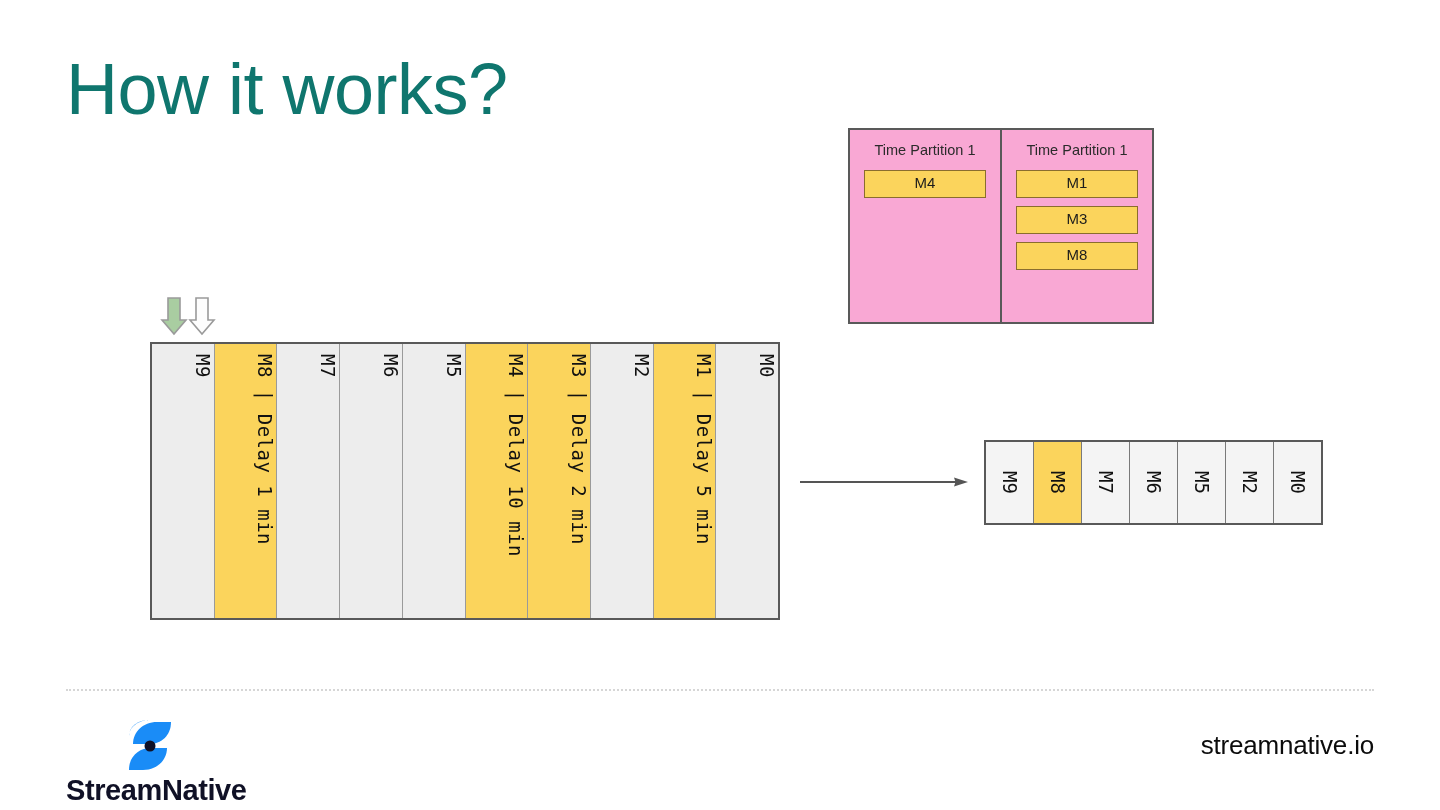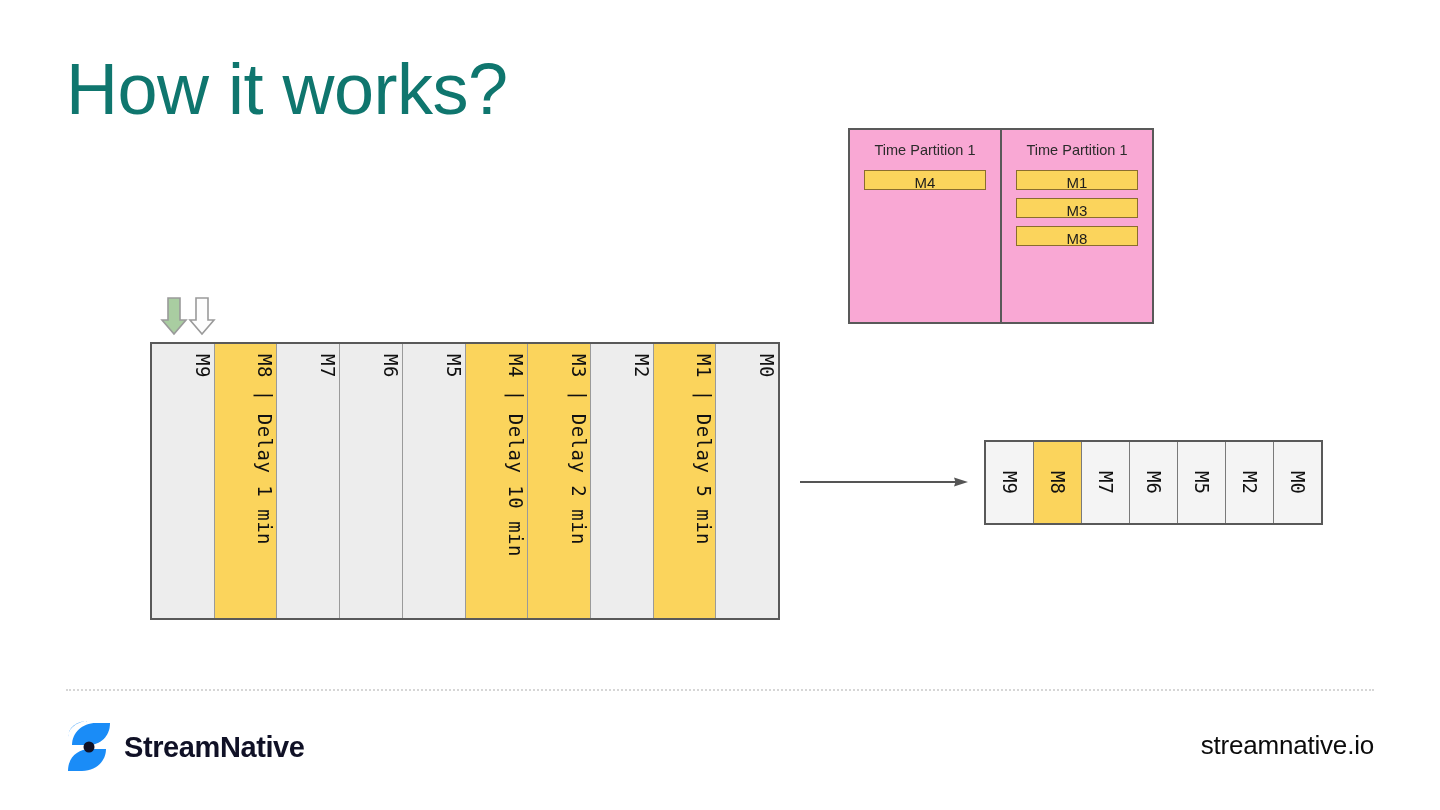--- a/index.html
+++ b/index.html
@@ -55,21 +55,21 @@
     font-size: 14.5px;
     color: #2b2b2b;
     text-align: center;
     margin-bottom: 12px;
     white-space: nowrap;
   }
   .msg-chip {
     background: #fbd45c;
     border: 1.5px solid #8a6d2e;
     box-sizing: border-box;
-    height: 20px;
+    height: 28px;
     line-height: 23px;
     text-align: center;
     font-size: 15px;
     color: #1c1c1c;
     margin-bottom: 8px;
   }
 
   
   #ingress-arrows {
     position: absolute;
@@ -168,20 +168,21 @@
     height: 1px;
     border-top: 2px dotted #d6d6d6;
   }
   #footer-logo {
     position: absolute;
     left: 66px;
     top: 718px;
     height: 58px;
     display: flex;
     align-items: center;
+    flex-direction: column;
   }
   #footer-logo-mark {
     width: 46px;
     height: 56px;
     margin-right: 12px;
     flex: none;
   }
   #footer-logo-text {
     font-size: 29px;
     font-weight: bold;

